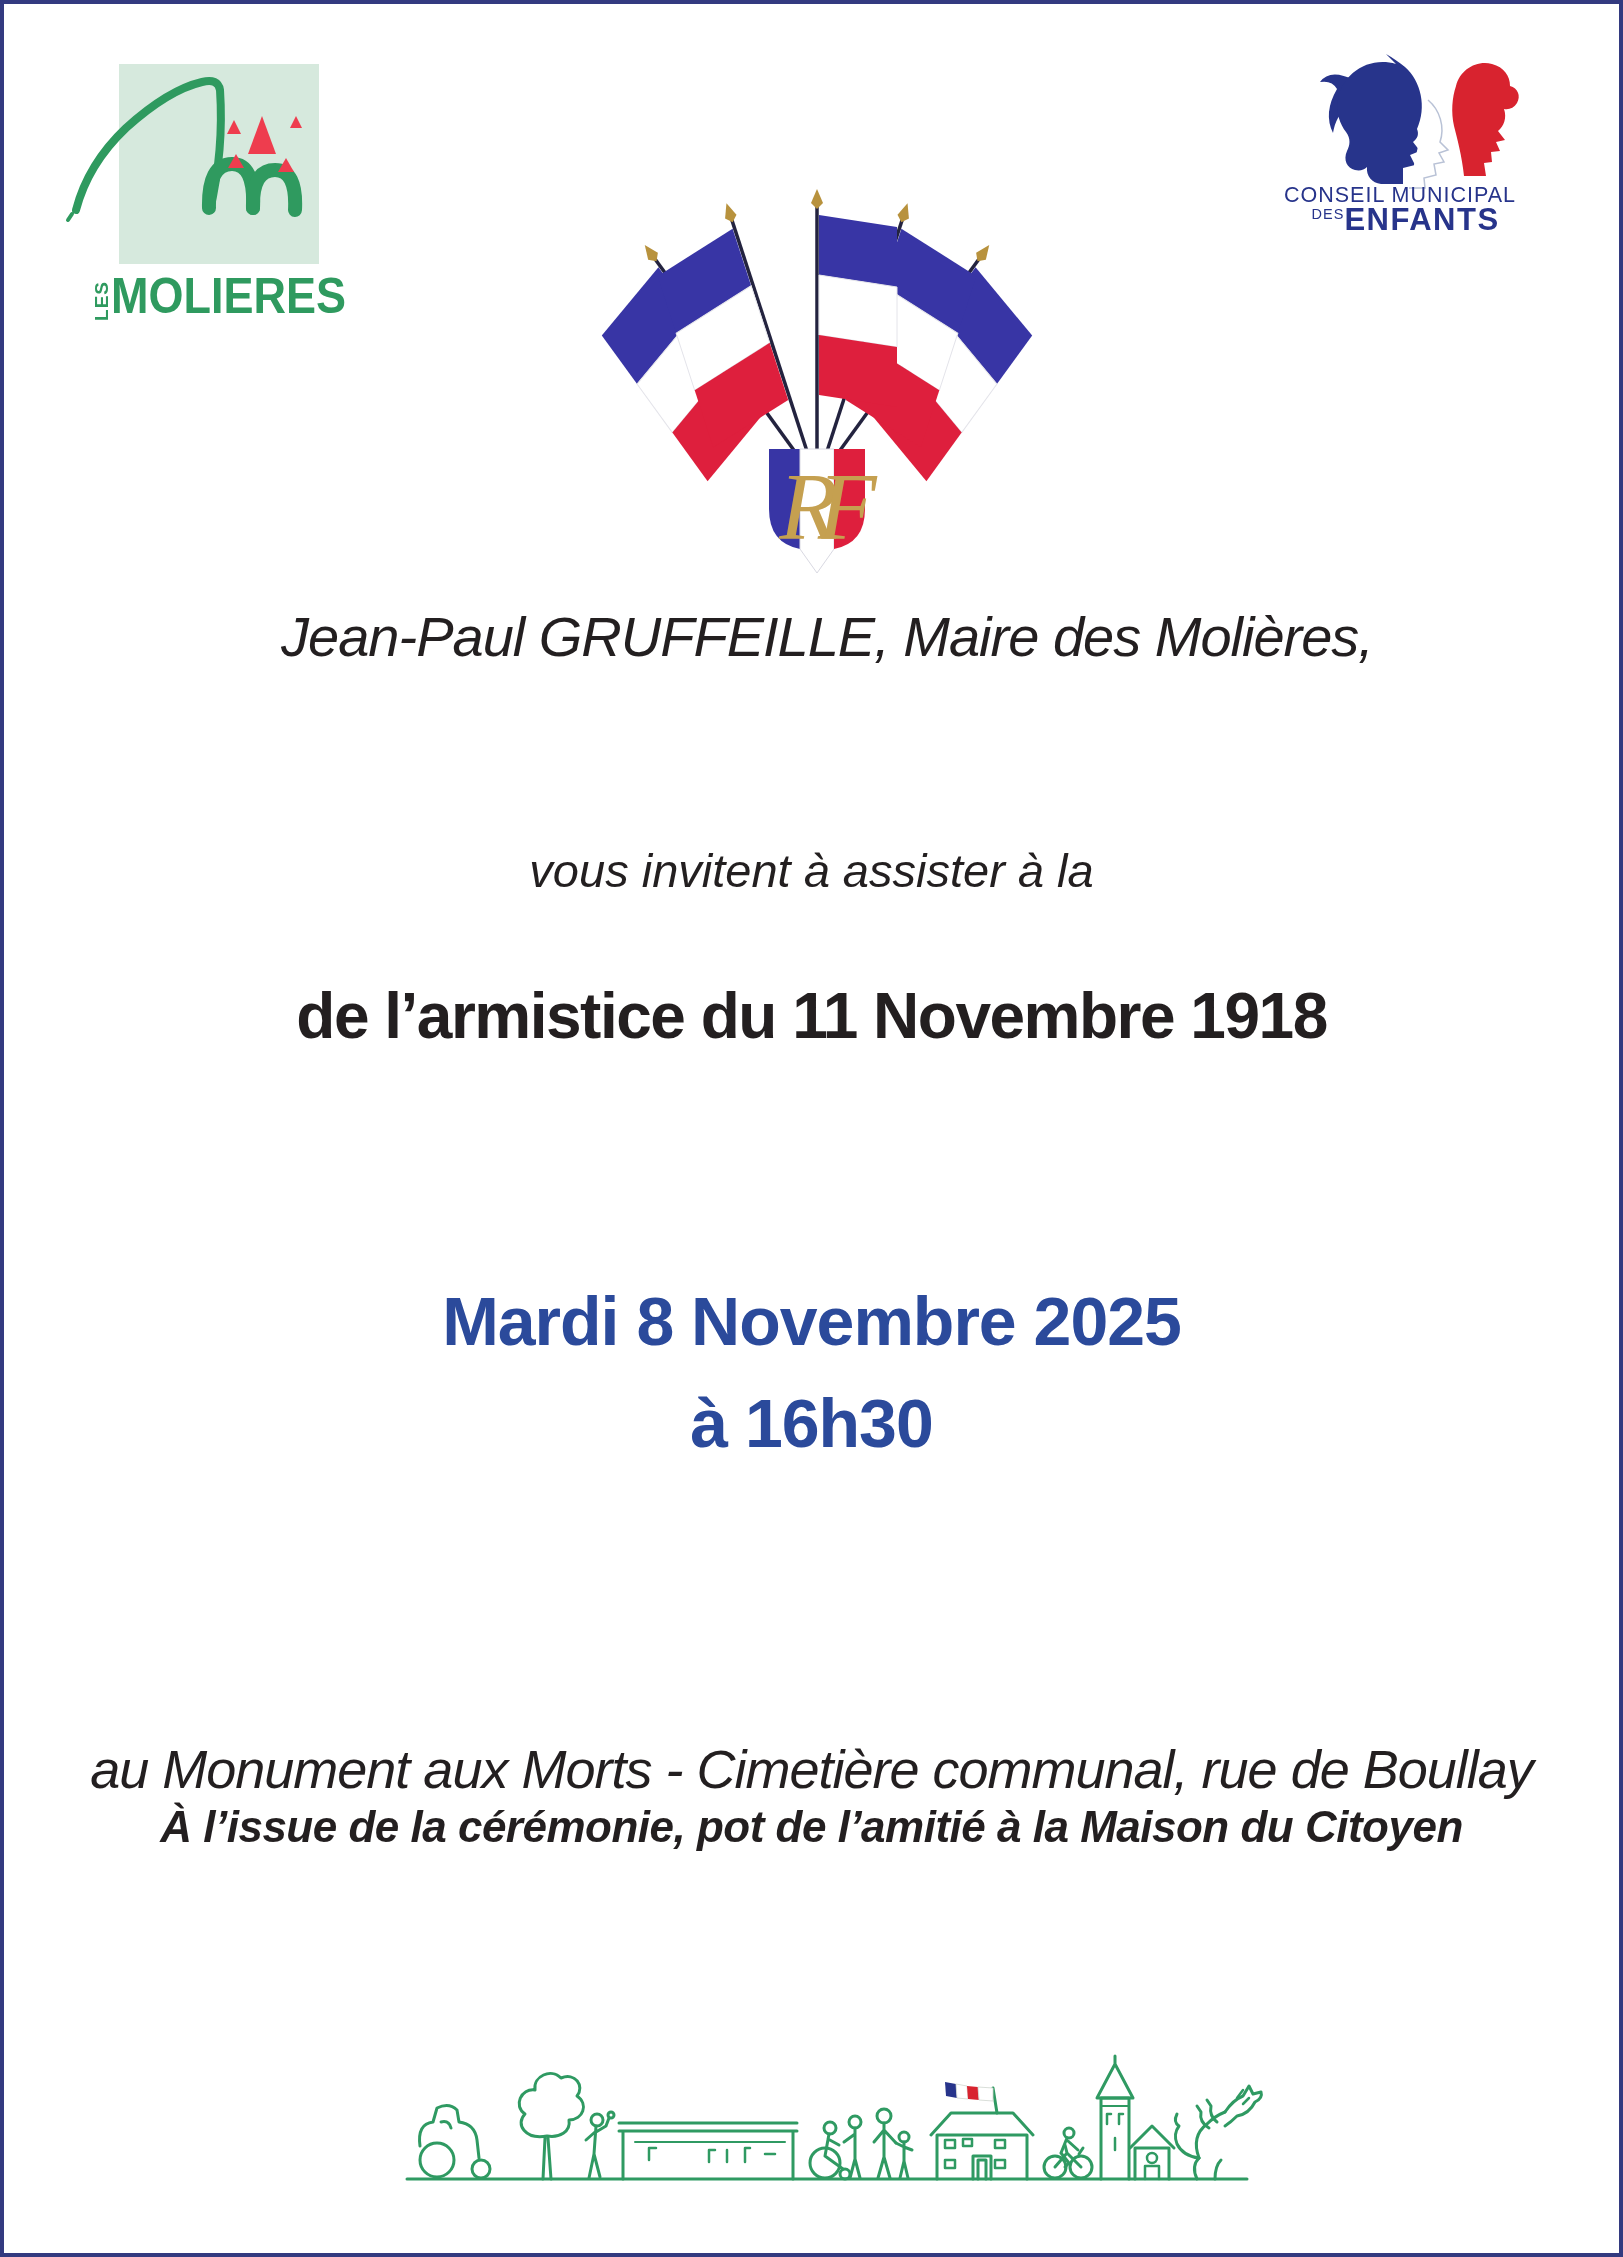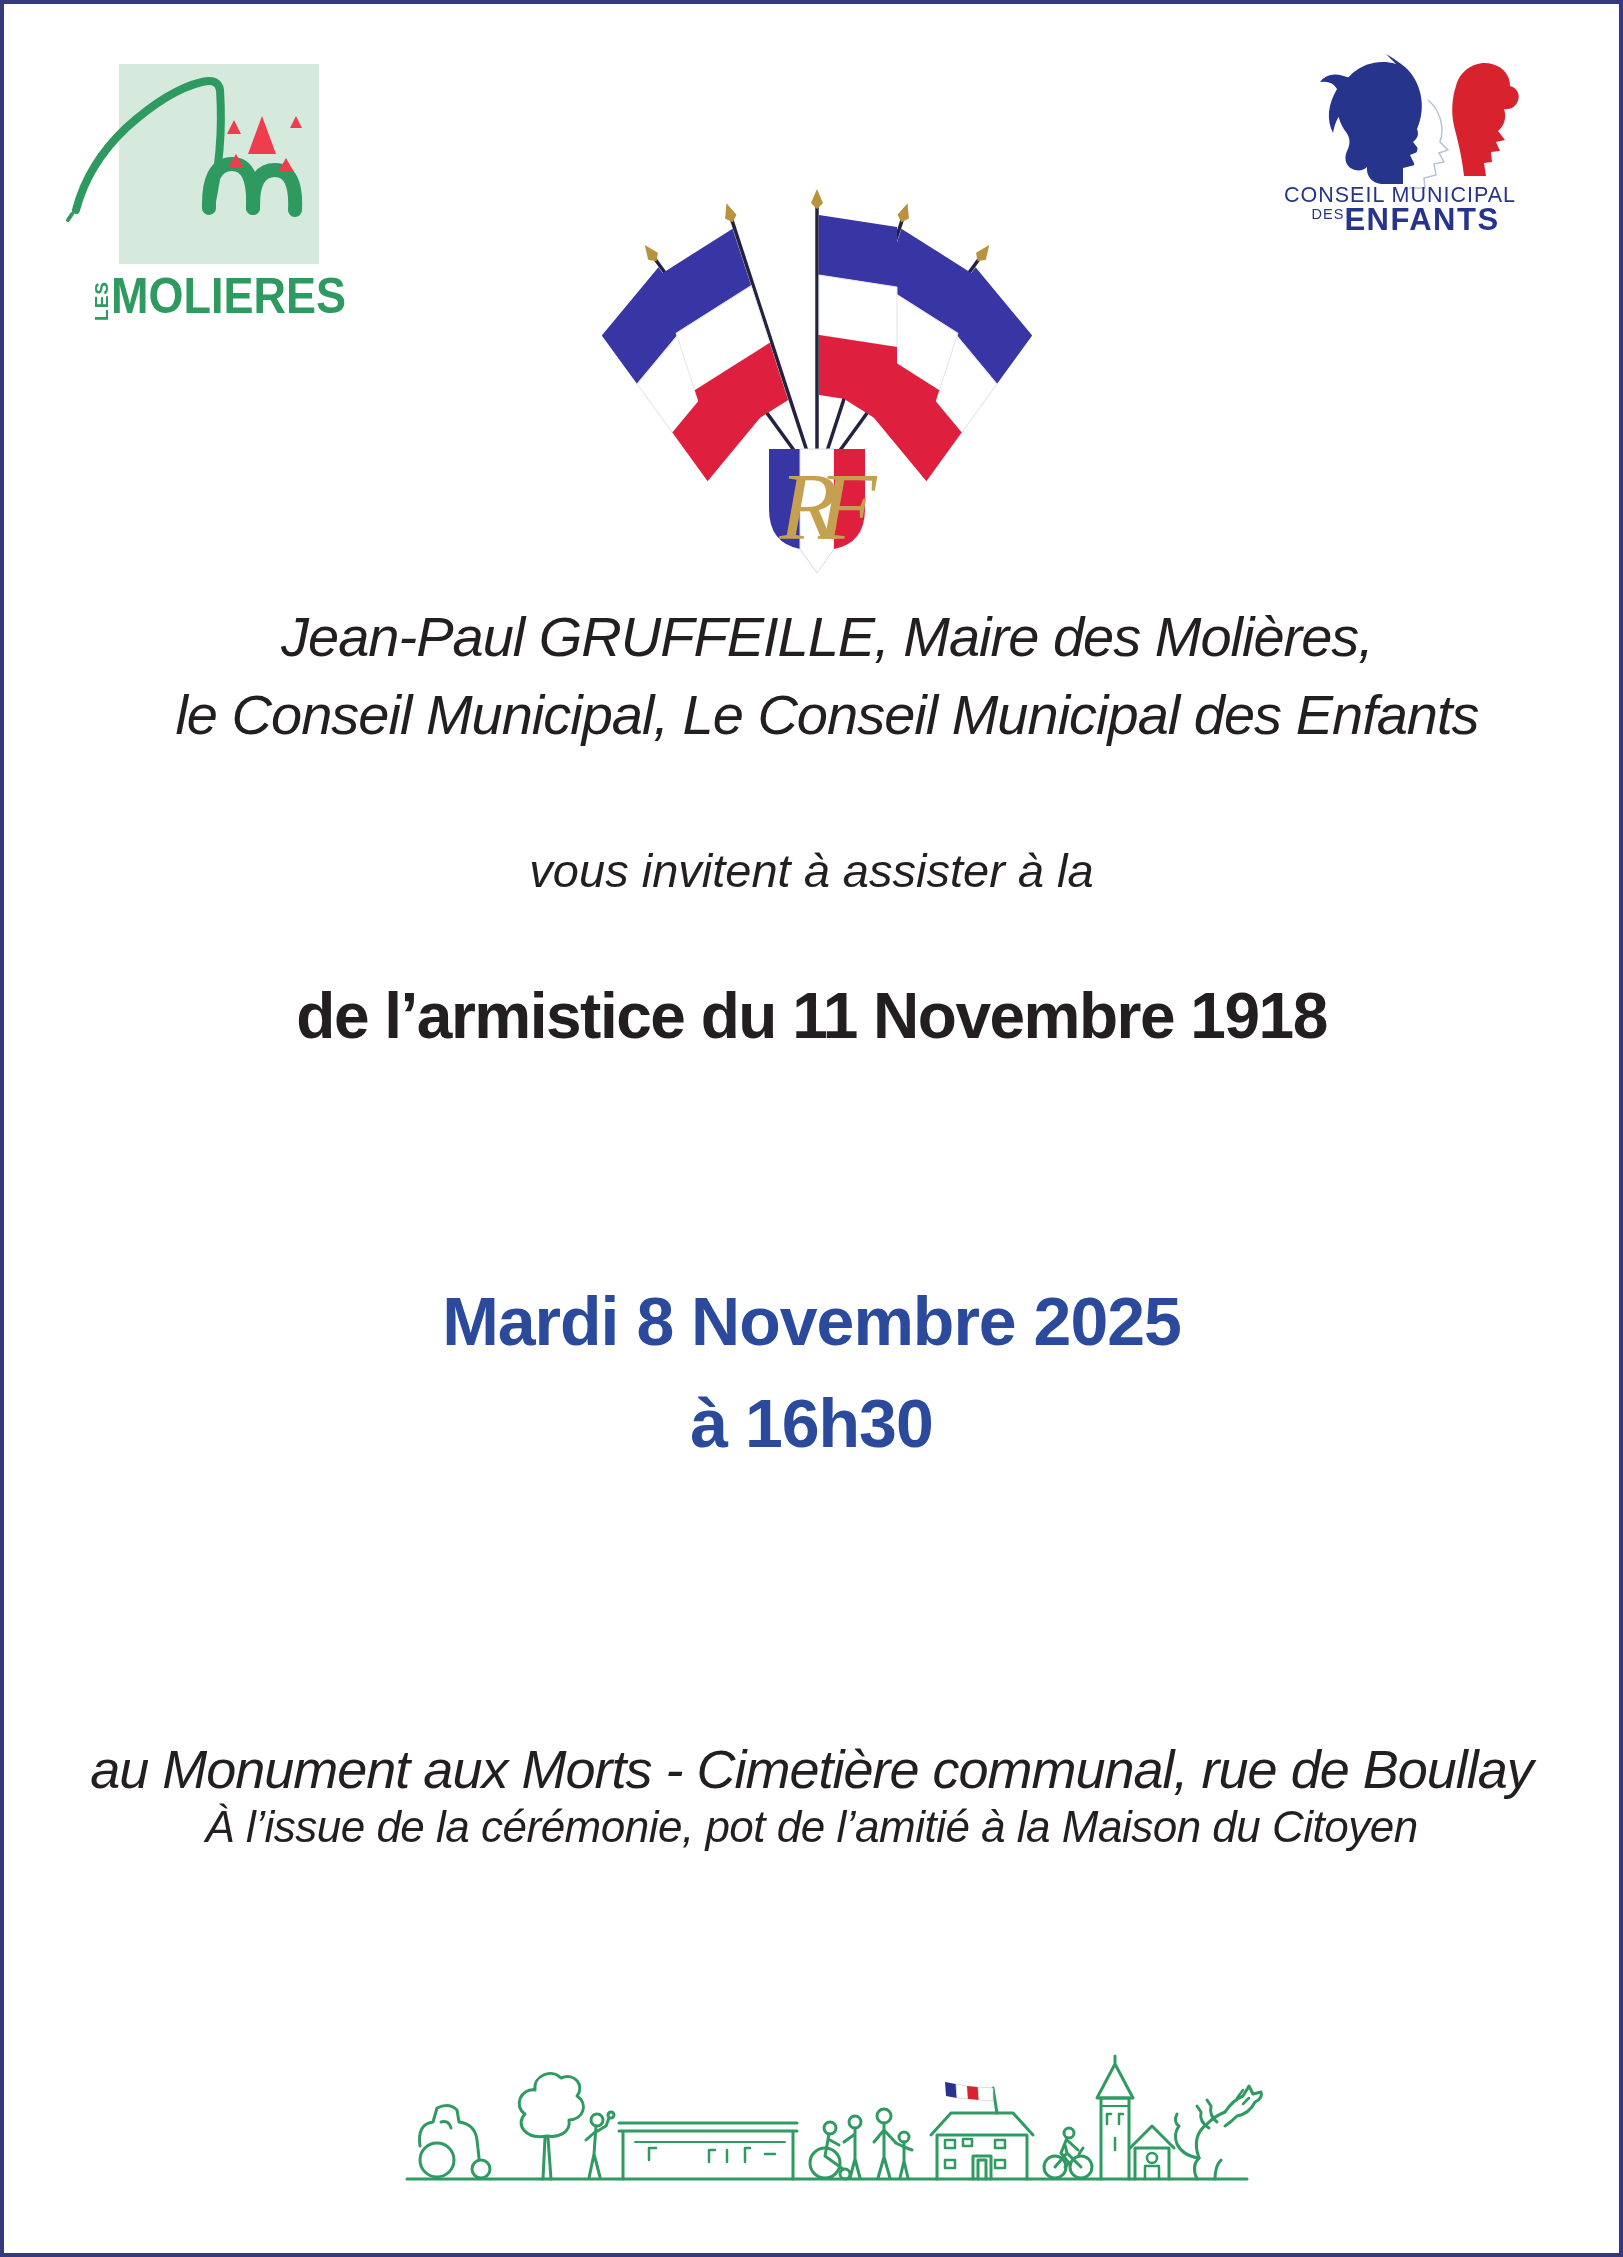--- a/index.html
+++ b/index.html
@@ -30,21 +30,21 @@
 
   
   .flags{left:593px;top:183px;width:440px;height:400px;}
 
   
   .hosts{top:594px;font-style:italic;font-size:56px;line-height:78px;letter-spacing:-1px;margin-left:31px;}
   .intro{top:839px;font-style:italic;font-size:47px;}
   .title{top:970px;font-weight:bold;font-size:64px;line-height:84px;letter-spacing:-1.5px;}
   .datetime{top:1266px;font-weight:bold;font-size:68px;line-height:102px;color:#2b4a9b;letter-spacing:-1px;}
   .loc1{top:1734px;font-style:italic;font-size:54px;letter-spacing:-1px;}
-  .loc2{top:1798px;font-style:italic;font-size:44px;letter-spacing:-0.5px;}
+  .loc2{top:1798px;font-style:italic;font-size:44px;letter-spacing:-0.5px;font-weight:bold;}
 
   
   .village{left:393px;top:2022px;width:868px;height:172px;}
 </style>
 </head>
 <body>
 
 <div class="page">
 
   <div class="abs mol">
@@ -133,21 +133,20 @@
         <path d="M172 262 h31 v100 q-31 -6 -31 -40 z" fill="#3835a5"></path>
         <path d="M203 262 h34 v100 l-17 24 -17 -24 z" fill="#ffffff" stroke="#d9d9e2" stroke-width="1"></path>
         <path d="M237 262 h31 v60 q0 34 -31 40 z" fill="#de1f3d"></path>
         <text x="221" y="352" text-anchor="middle" font-size="96" font-style="italic" fill="#c5a050" style="font-family:'Liberation Serif',serif;" letter-spacing="-20">RF</text>
       </g>
     </svg>
   </div>
 
   <div class="abs centered hosts">
     <div>Jean-Paul GRUFFEILLE, Maire des Molières,</div>
-    <div>le Conseil Municipal, Le Conseil Municipal des Enfants</div>
   </div>
 
   <div class="abs centered intro">vous invitent à assister à la</div>
 
   <div class="abs centered title">
     <div>de l’armistice du 11 Novembre 1918</div>
   </div>
 
   <div class="abs centered datetime">
     <div>Mardi 8 Novembre 2025</div>

